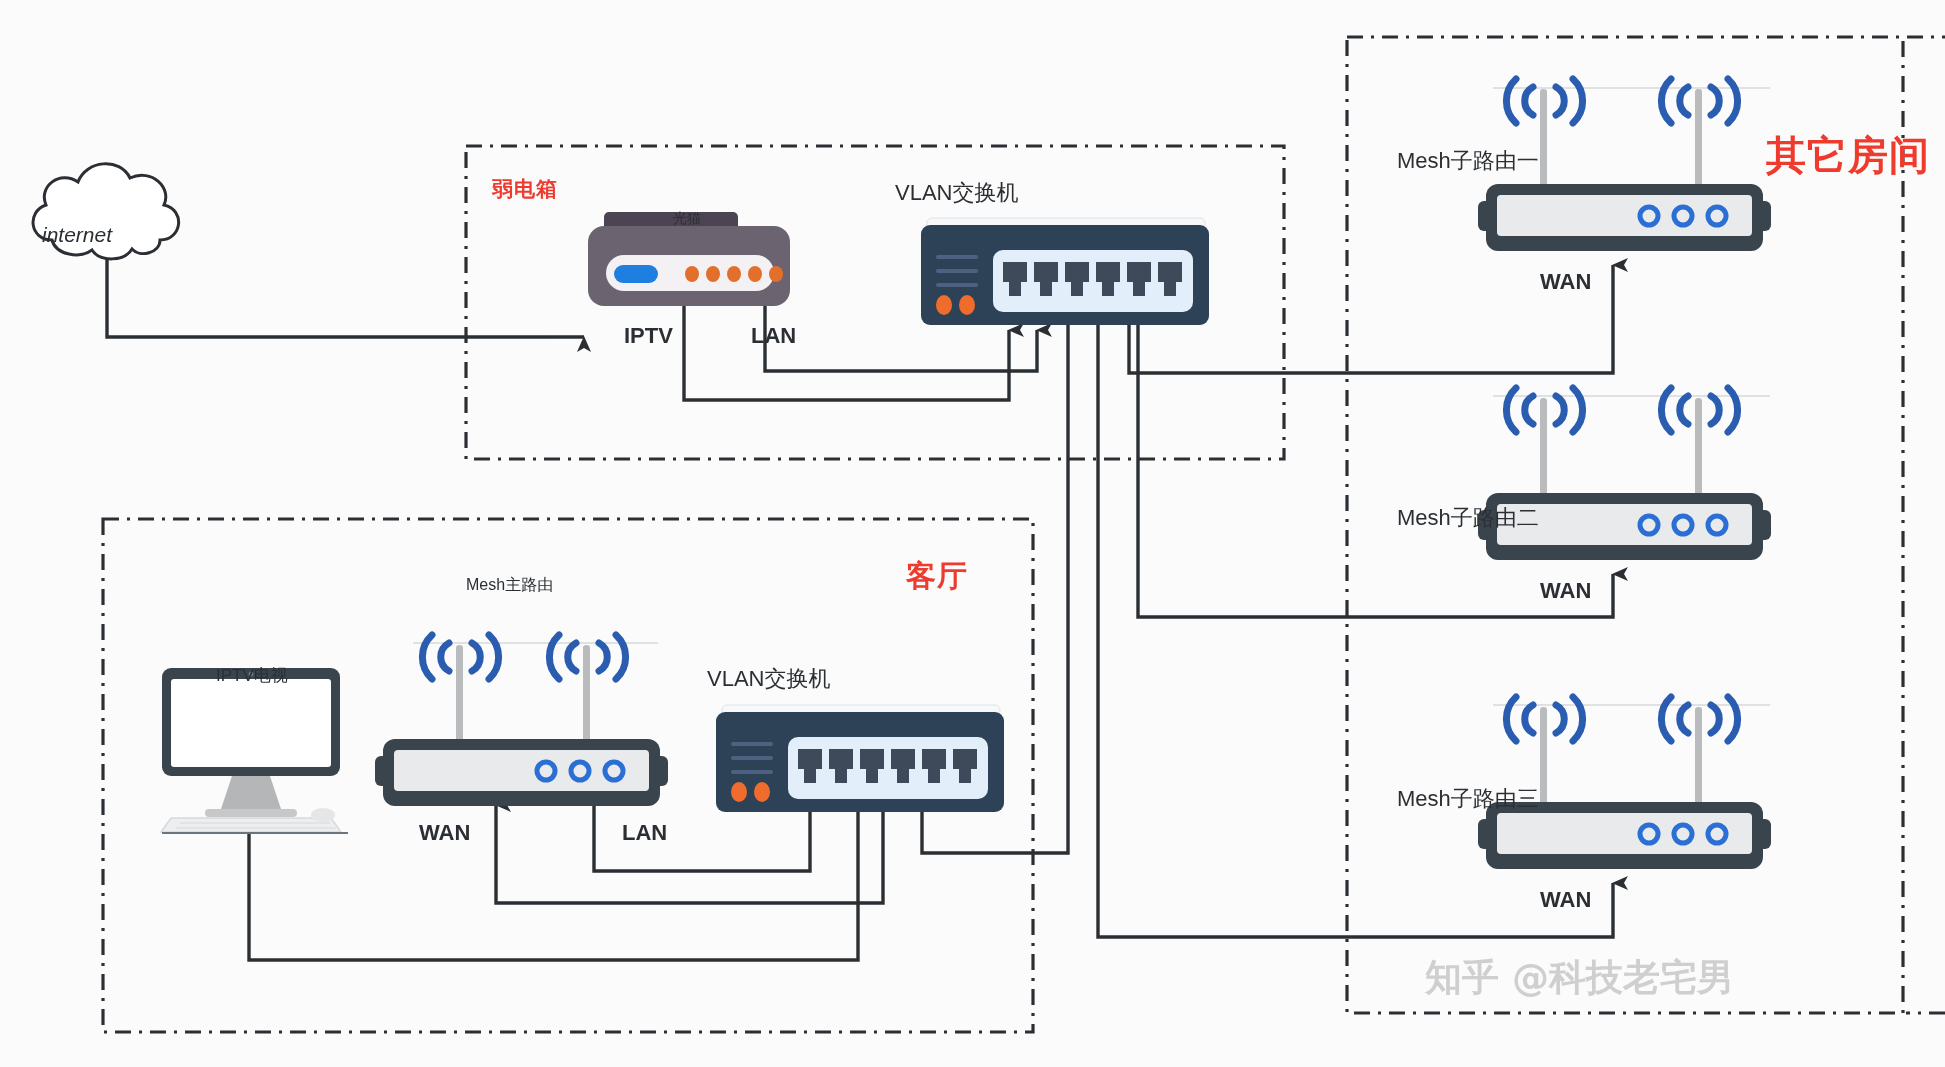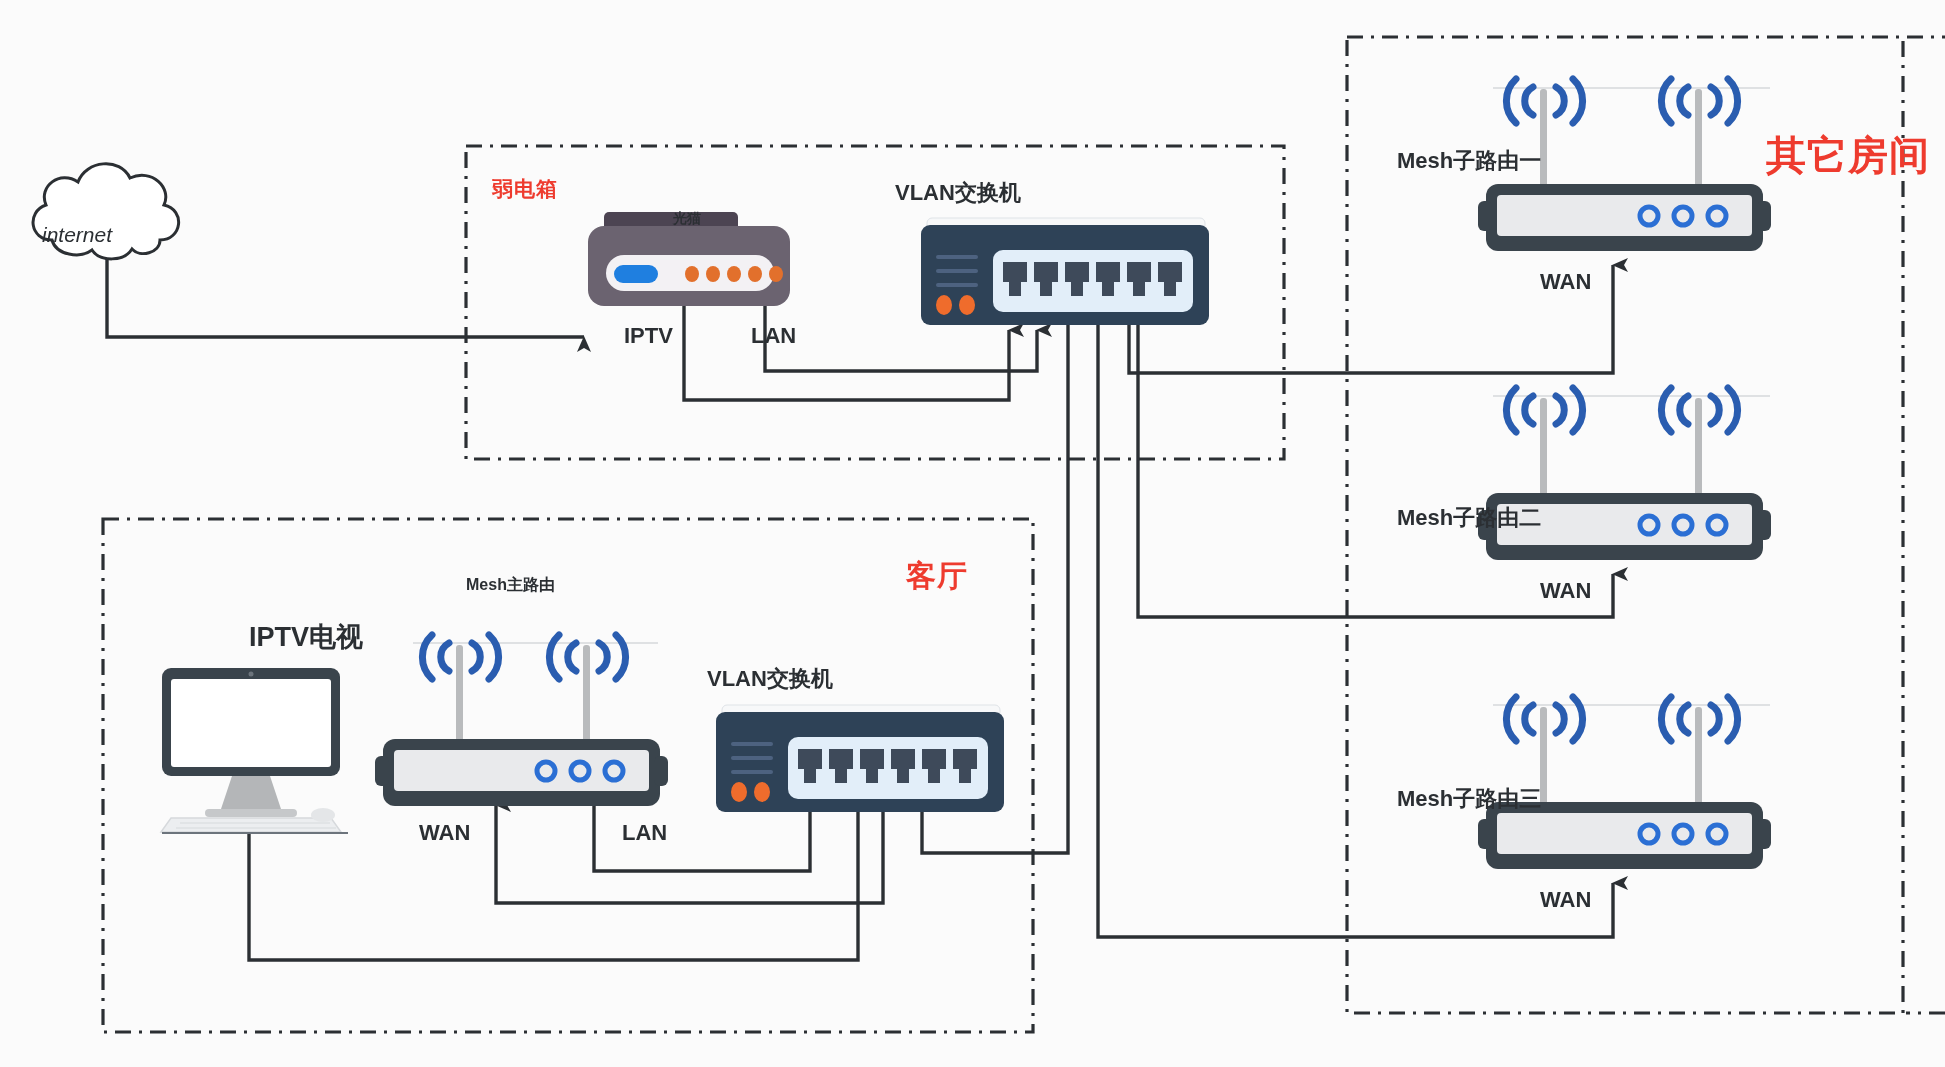--- a/index.html
+++ b/index.html
@@ -9,21 +9,21 @@
     background:#fbfbfb;
     font-family:"Liberation Sans","DejaVu Sans",sans-serif;
     overflow:hidden;
     position:relative;
   }
   #stage{position:absolute;left:0;top:0;width:1945px;height:1067px;}
   #stage svg{position:absolute;left:0;top:0;}
   .lbl{
     position:absolute;
     color:#2b2f33;
-    font-weight:bold;
+    font-weight:normal;
     white-space:nowrap;
     font-family:"Liberation Sans","DejaVu Sans",sans-serif;
   }
   .zone-lbl{
     position:absolute;
     color:#ee3b2e;
     font-weight:bold;
     white-space:nowrap;
     letter-spacing:1px;
     font-family:"DejaVu Sans","Liberation Sans",sans-serif;
@@ -293,27 +293,28 @@
   <div class="cloud-text" style="left:42px;top:223px;font-size:21px;">internet</div>
 
   <div class="zone-lbl" style="left:492px;top:175px;font-size:21px;">弱电箱</div>
   <div class="zone-lbl" style="left:906px;top:556px;font-size:30px;">客厅</div>
   <div class="zone-lbl" style="left:1766px;top:128px;font-size:40px;">其它房间</div>
 
   <div class="lbl" style="left:673px;top:178px;font-size:14px;margin-top:32px;">光猫</div>
   <div class="lbl" style="left:895px;top:178px;font-size:22px;">VLAN交换机</div>
   <div class="lbl" style="left:707px;top:664px;font-size:22px;">VLAN交换机</div>
   <div class="lbl" style="left:466px;top:575px;font-size:16px;">Mesh主路由</div>
-  <div class="lbl" style="left:216px;top:619px;font-size:27px;margin-left:33px;">IPTV电视</div>
+  <div class="lbl" style="left:216px;top:664px;font-size:17px;">IPTV电视</div>
   <div class="lbl" style="left:1397px;top:146px;font-size:22px;">Mesh子路由一</div>
   <div class="lbl" style="left:1397px;top:455px;font-size:22px;margin-top:48px;">Mesh子路由二</div>
   <div class="lbl" style="left:1397px;top:784px;font-size:22px;">Mesh子路由三</div>
 
   <div class="port-lbl" style="left:624px;top:323px;font-size:22px;">IPTV</div>
   <div class="port-lbl" style="left:751px;top:323px;font-size:22px;">LAN</div>
   <div class="port-lbl" style="left:419px;top:820px;font-size:22px;">WAN</div>
   <div class="port-lbl" style="left:622px;top:820px;font-size:22px;">LAN</div>
   <div class="port-lbl" style="left:1540px;top:269px;font-size:22px;">WAN</div>
   <div class="port-lbl" style="left:1540px;top:578px;font-size:22px;">WAN</div>
   <div class="port-lbl" style="left:1540px;top:887px;font-size:22px;">WAN</div>
 
+  <div class="watermark" style="left:1425px;top:953px;font-size:37px;">知乎 @科技老宅男</div>
 
 </div>
 
 </body></html>

